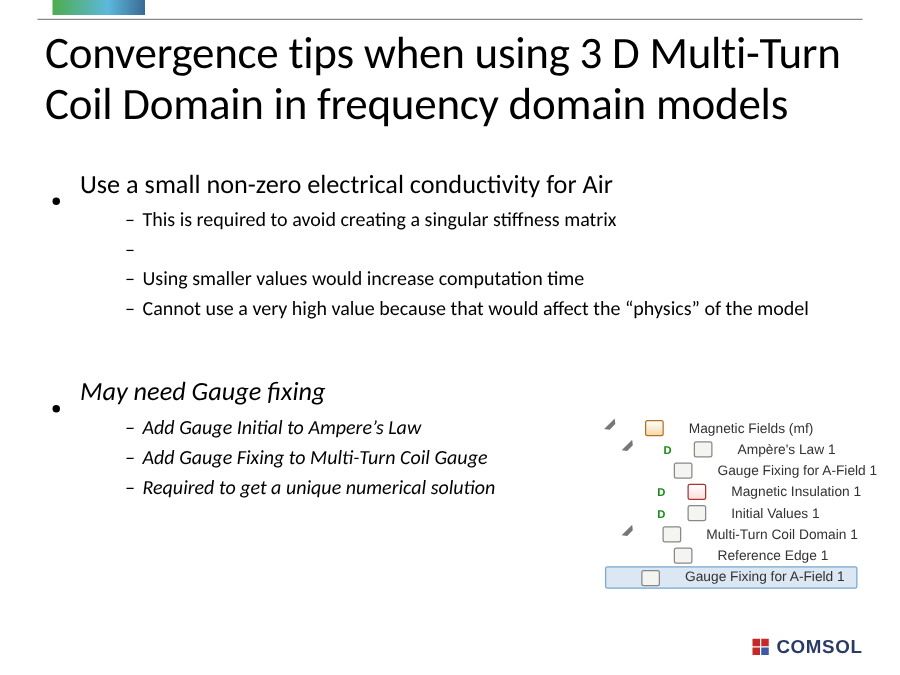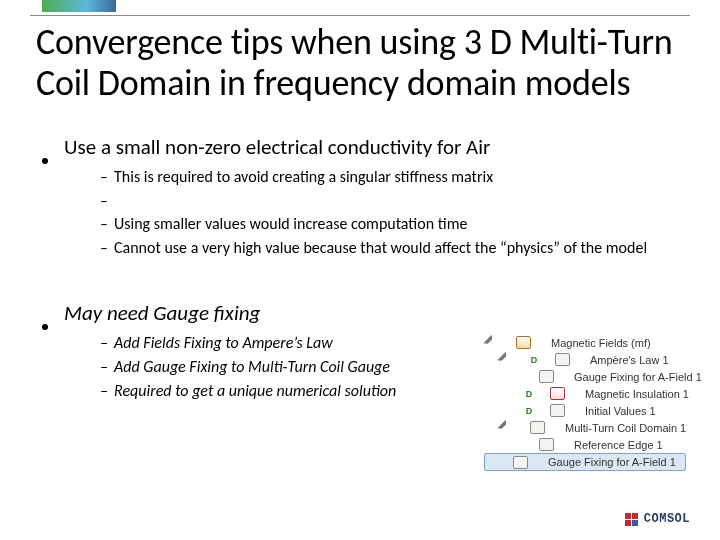--- a/index.html
+++ b/index.html
@@ -116,22 +116,22 @@
     height: 16px;
   }
   .tree .green-d {
     width: 8px; text-align: center; color: #1a8a1a; font-weight: bold;
     font-size: 9px; margin-right: 1px; flex:0 0 auto;
   }
   .footer-logo {
     position: absolute;
     right: 30px; bottom: 14px;
     display: flex; align-items: center;
-    font-family: Liberation Mono, monospace;
-    font-size: 12px; font-weight: 700;
+    font-family: Liberation Sans, sans-serif;
+    font-size: 15px; font-weight: 700;
     color: #2a3b66;
     letter-spacing: 0.5px;
   }
   .footer-logo .sq {
     display: grid;
     grid-template-columns: 6px 6px;
     grid-template-rows: 6px 6px;
     gap: 1px; margin-right: 6px;
   }
   .footer-logo .sq span:nth-child(1){background:#c62828;}
@@ -175,21 +175,21 @@
 
   <div class="second-block">
     <div class="txtcol">
       <div class="lvl1">
         <span class="dot"></span>
         <span>May need Gauge fixing</span>
       </div>
       <div class="sub">
         <div class="row">
             <span class="dash">–</span>
-            <span>Add Fields Fixing to Ampere’s Law</span>
+            <span>Add Gauge Initial to Ampere’s Law</span>
           </div>
         <div class="row">
             <span class="dash">–</span>
             <span>Add Gauge Fixing to Multi-Turn Coil Gauge</span>
           </div>
         <div class="row">
             <span class="dash">–</span>
             <span>Required to get a unique numerical solution</span>
           </div>
       </div>

